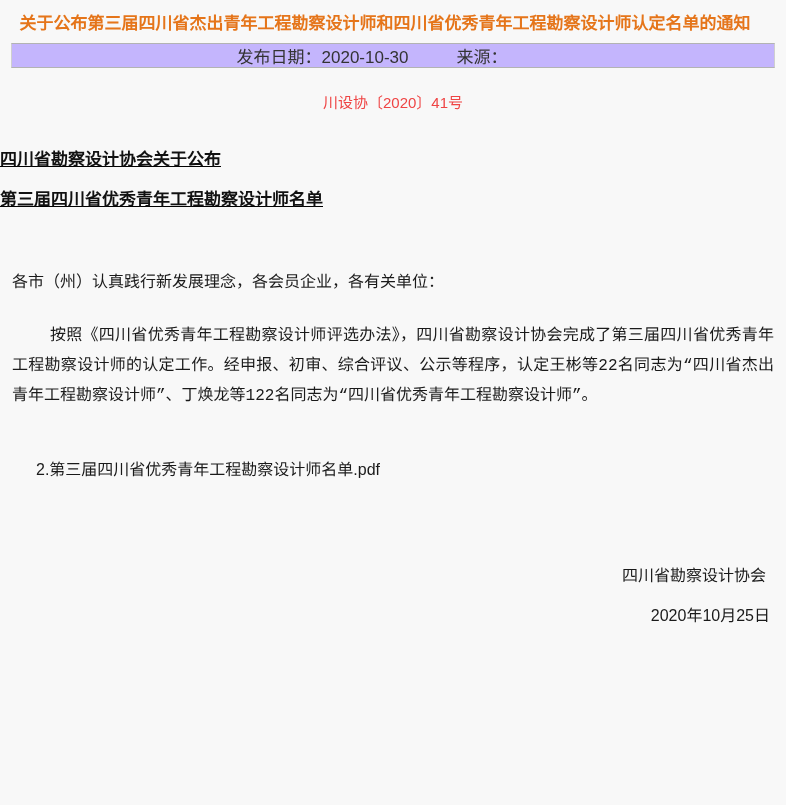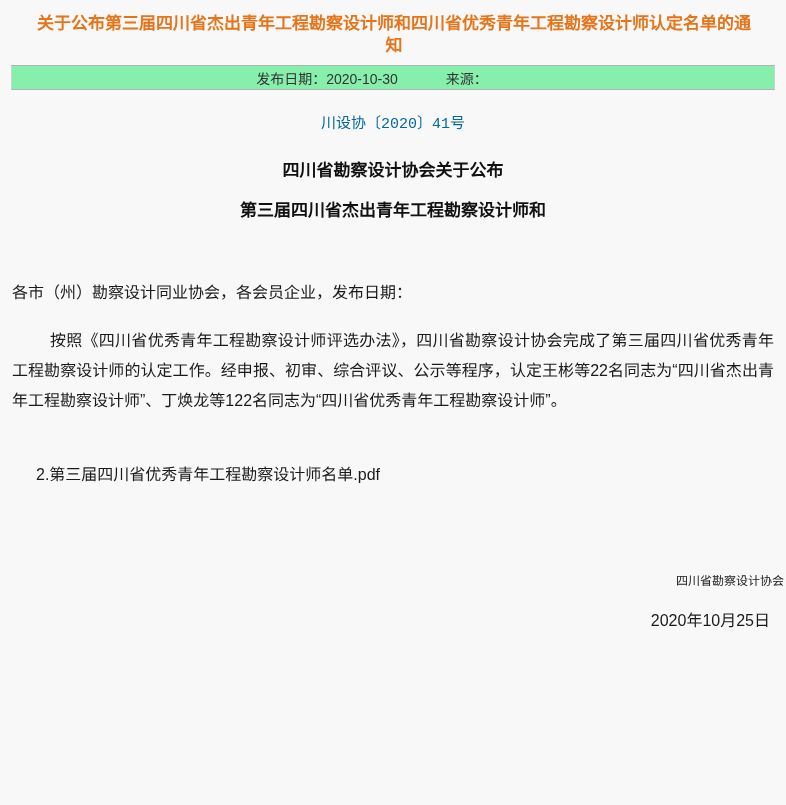--- a/index.html
+++ b/index.html
@@ -11,56 +11,56 @@
   .page {
     position: relative;
     width: 786px;
     height: 805px;
     margin: 0 auto;
     background: #f8f8f8;
     overflow: hidden;
   }
   .page-title {
     margin: 0;
-    padding: 13px 30px 0 32px;
+    padding: 13px 30px 0 14px;
     font-size: 17px;
     line-height: 22px;
     font-weight: bold;
     text-align: center;
     color: #e5751a;
   }
   .meta-bar {
     margin: 8px 11px 0 11px;
     height: 23px;
-    background: #86efac;
+    background: #c4b5fd;
     border-top: 1px solid #b3b3b3;
     border-bottom: 1px solid #b3b3b3;
     border-left: 1px solid #cfcfcf;
     border-right: 1px solid #cfcfcf;
     display: flex;
     justify-content: center;
     align-items: center;
     gap: 48px;
-    font-size: 14px;
+    font-size: 17px;
     color: #333333;
     position: relative;
     left: 0;
   }
   .meta-bar .meta-group { position: relative; left: -21px; display: flex; gap: 48px; }
   .doc-number {
     margin-top: 27px;
     text-align: center;
     font-size: 15px;
     line-height: 16px;
-    color: #0369a1;
-    font-family: Liberation Mono, monospace;
+    color: #ef4444;
   }
   .headings {
-    margin-top: 28px;
-    text-align: center;
+    margin-top: 39px;
+    text-align: left;
+    text-decoration: underline;
   }
   .heading-line {
     font-size: 17px;
     font-weight: bold;
     line-height: 19px;
     margin: 0 0 21px 0;
     color: #111111;
   }
   .body-text {
     color: #1a1a1a;
@@ -73,40 +73,40 @@
     color: #1a1a1a;
   }
   .para {
     margin: 0 12px 2px 12px;
     line-height: 30px;
     font-size: 16px;
     color: #1a1a1a;
     text-indent: 38px;
     text-align: justify;
   }
-  .para.first { margin-top: 18px; }
+  .para.first { margin-top: 24px; font-family: Liberation Mono, monospace; }
   .attachments {
     margin-top: 42px;
     font-size: 16px;
     color: #1a1a1a;
   }
   .attach-line-1 {
     margin-left: 59px;
     line-height: 33px;
   }
   .attach-line-2 {
     margin-left: 36px;
     line-height: 33px;
   }
   .attach-file { color: #1a1a1a; text-decoration: none; cursor: pointer; }
   .signature {
     margin-top: 82px;
-    padding-right: 2px;
+    padding-right: 20px;
     text-align: right;
-    font-size: 12px;
+    font-size: 16px;
     line-height: 16px;
     color: #1a1a1a;
   }
   .sign-date {
     margin-top: 24px;
     padding-right: 16px;
     text-align: right;
     font-size: 16px;
     line-height: 16px;
     color: #1a1a1a;
@@ -125,24 +125,24 @@
         <span>发布日期：</span><span>2020-10-30</span>
       </span>
       <span>来源：</span>
     </div>
   </div>
 
   <div class="doc-number">川设协〔2020〕41号</div>
 
   <div class="headings">
     <div class="heading-line">四川省勘察设计协会关于公布</div>
-    <div class="heading-line">第三届四川省杰出青年工程勘察设计师和</div>
+    <div class="heading-line">第三届四川省优秀青年工程勘察设计师名单</div>
   </div>
 
-  <p class="salutation body-text">各市（州）勘察设计同业协会，各会员企业，发布日期：</p>
+  <p class="salutation body-text">各市（州）认真践行新发展理念，各会员企业，各有关单位：</p>
 
   <p class="para first body-text">按照《四川省优秀青年工程勘察设计师评选办法》，四川省勘察设计协会完成了第三届四川省优秀青年工程勘察设计师的认定工作。经申报、初审、综合评议、公示等程序，认定王彬等22名同志为“四川省杰出青年工程勘察设计师”、丁焕龙等122名同志为“四川省优秀青年工程勘察设计师”。</p>
 
 
   <div class="attachments">
     <div class="attach-line-2">
       <span class="attach-file">2.第三届四川省优秀青年工程勘察设计师名单.pdf</span>
     </div>
   </div>
 

